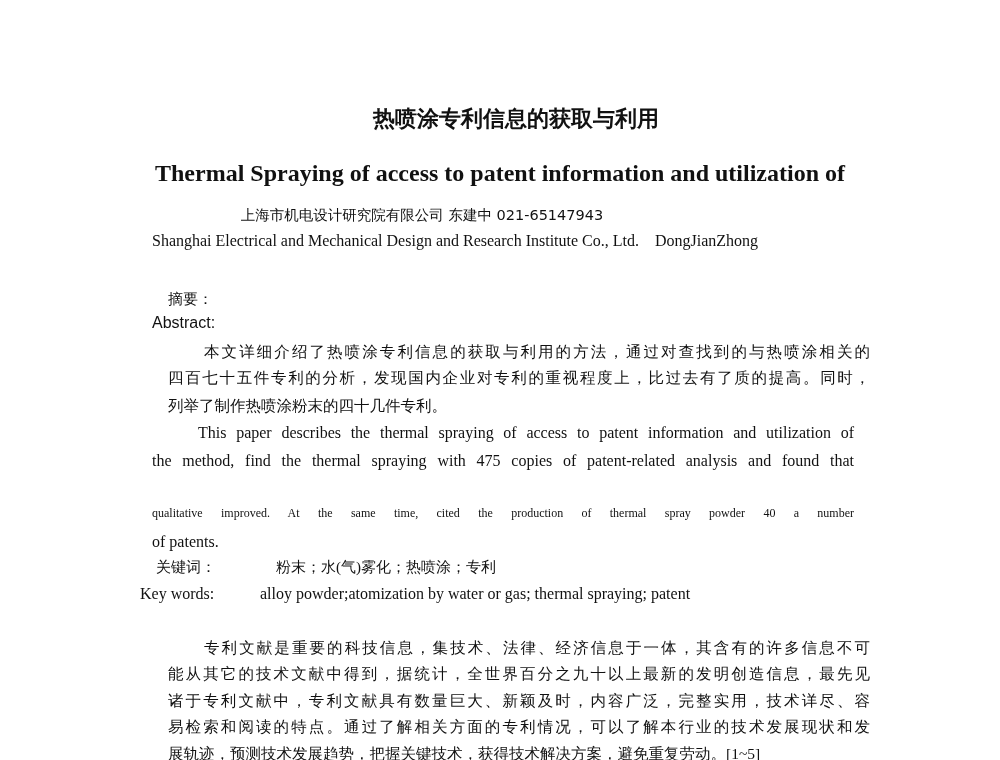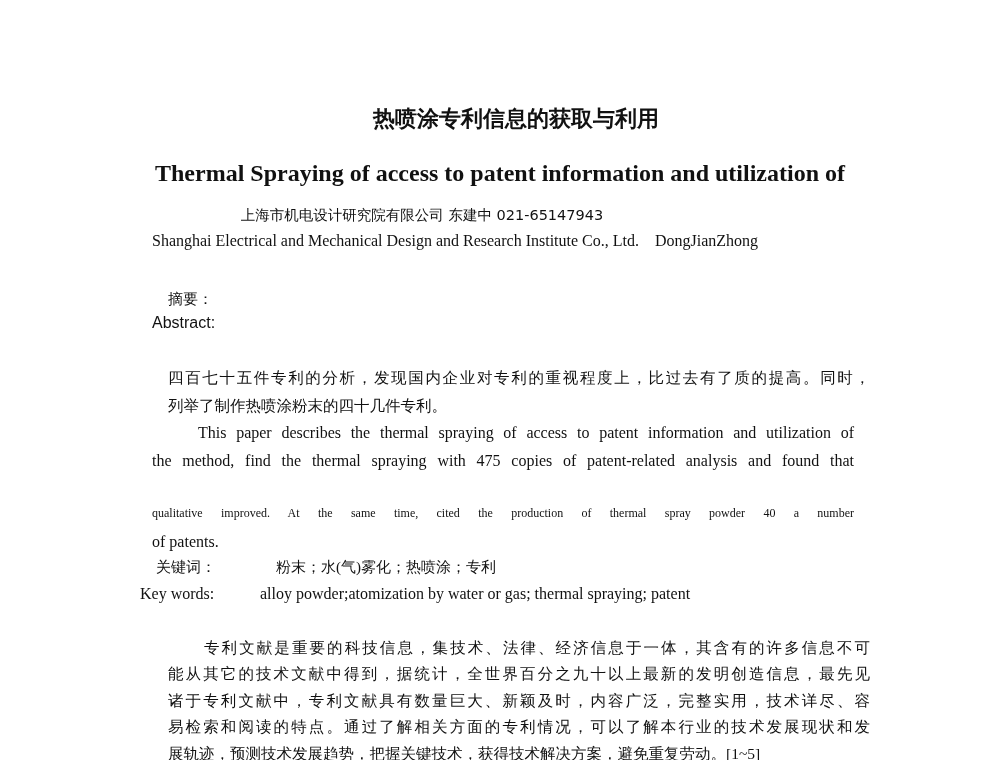--- a/index.html
+++ b/index.html
@@ -27,20 +27,21 @@
 <div class="page">
 
   <div class="line cn title-cn">热喷涂专利信息的获取与利用</div>
   <div class="line en title-en">Thermal Spraying of access to patent information and utilization of</div>
   <div class="line en affil-cn" style="font-family:'DejaVu Sans', sans-serif; font-size:14.5px;">上海市机电设计研究院有限公司 东建中 021-65147943</div>
   <div class="line en affil-en" style="white-space:pre;">Shanghai Electrical and Mechanical Design and Research Institute Co., Ltd.    DongJianZhong</div>
 
   <div class="line cn label" style="top:290px;">摘要：</div>
   <div class="line sans label" style="top:314px; font-size:16px;">Abstract:</div>
 
+  <div class="line cn body-line justify indent" style="top:342px;">本文详细介绍了热喷涂专利信息的获取与利用的方法，通过对查找到的与热喷涂相关的</div>
   <div class="line cn body-line justify" style="top:368px;">四百七十五件专利的分析，发现国内企业对专利的重视程度上，比过去有了质的提高。同时，</div>
   <div class="line cn body-line" style="top:396px;">列举了制作热喷涂粉末的四十几件专利。</div>
 
   <div class="line en body-line justify indent2" style="top:424px; font-size:16px;">This paper describes the thermal spraying of access to patent information and utilization of</div>
   <div class="line en body-line justify" style="top:452px; font-size:16px;">the method, find the thermal spraying with 475 copies of patent-related analysis and found that</div>
   <div class="line en body-line justify" style="top:506px; font-size:12px;">qualitative improved. At the same time, cited the production of thermal spray powder 40 a number</div>
   <div class="line en body-line" style="top:533px; font-size:16px;">of patents.</div>
 
   <div class="line cn kw-label" style="top:558px; font-size:15px;">关键词：</div>
   <div class="line cn kw-value" style="top:558px; font-size:15px;">粉末；水(气)雾化；热喷涂；专利</div>

